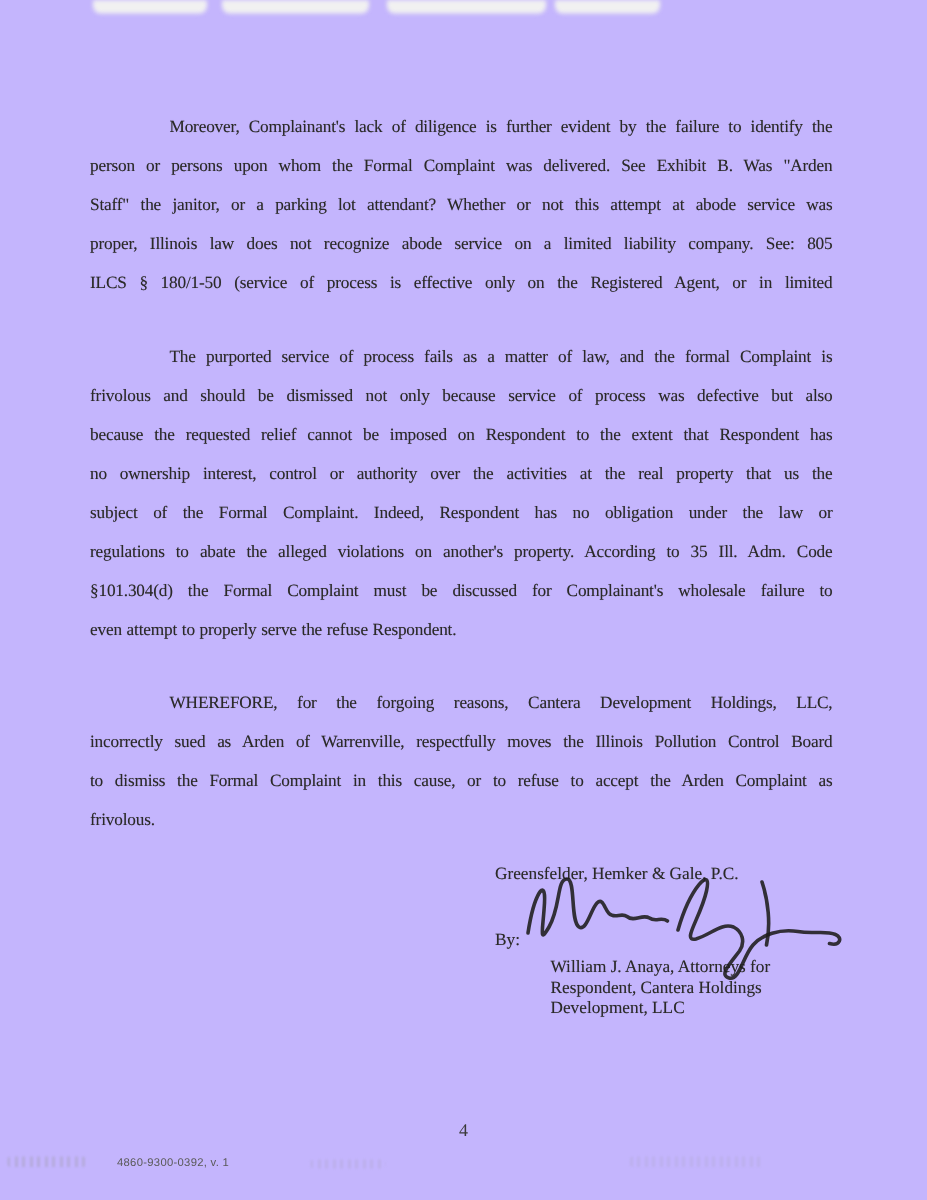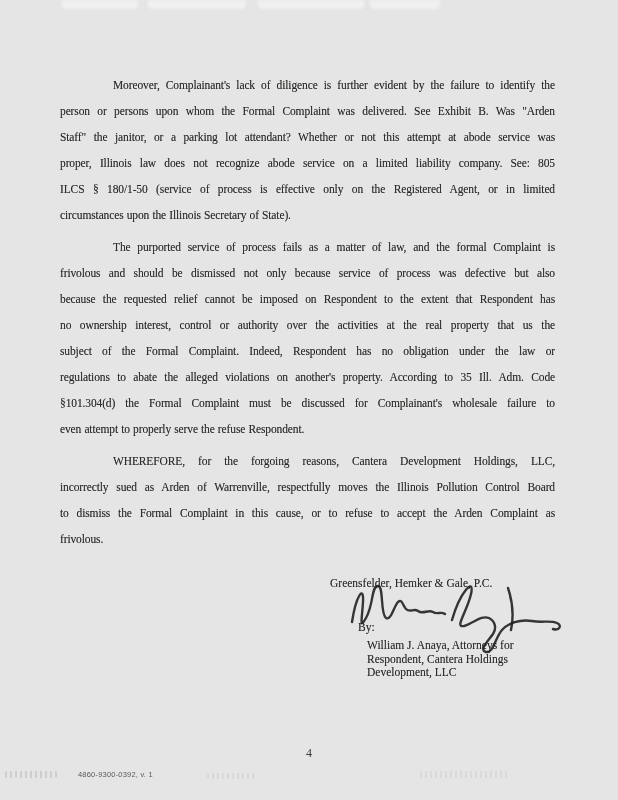--- a/index.html
+++ b/index.html
@@ -6,50 +6,50 @@
   body {
     width:618px; height:800px;
     background:#ffffff;
     font-family:"Liberation Serif", serif;
     color:#2b2a28;
     position:relative;
     overflow:hidden;
   }
   .page {
     position:absolute; inset:0;
-    background:#e5e5e5;
+    background:#c4b5fd;
   }
   
   .scan-band {
     position:absolute; top:0; height:9px;
     background:#f1f1f1; border-radius:0 0 5px 5px;
     filter:blur(1.5px);
   }
   .text-block {
     position:absolute; left:60px; top:72px; width:495px;
     font-size:11.5px; letter-spacing:-0.12px; word-spacing:0.4px;
     text-shadow:0 0 0.45px rgba(40,40,40,0.4);
   }
   .para { margin:0; }
-  .para + .para { margin-top:6px; }
+  .para + .para { margin-top:23px; }
   .line {
     line-height:26px;
     text-align:justify;
     text-align-last:justify;
     white-space:normal;
   }
   .line.first { text-indent:53px; }
   .line.last  { text-align-last:left; }
   .sig-block {
     position:absolute; left:330px; top:576px; width:250px;
     font-size:11.5px; line-height:14px;
     text-shadow:0 0 0.45px rgba(40,40,40,0.4);
   }
   .sig-firm { margin-bottom:30px; }
-  .sig-by { margin-bottom:5px;margin-left:28px; }
+  .sig-by { margin-bottom:5px; }
   .sig-name-line { padding-left:37px; line-height:13.5px; }
   .signature-svg {
     position:absolute; left:348px; top:574px;
     pointer-events:none;
   }
   .signature-svg path {
     fill:none; stroke:#1e1d1b; stroke-width:2.4;
     stroke-linecap:round; stroke-linejoin:round; opacity:0.88;
   }
   .page-number {
@@ -82,21 +82,20 @@
   <div class="scan-band" style="left:258px; width:106px;"></div>
   <div class="scan-band" style="left:370px; width:70px;"></div>
 
   <div class="text-block">
     <div class="para">
         <div class="line first">Moreover, Complainant's lack of diligence is further evident by the failure to identify the</div>
         <div class="line">person or persons upon whom the Formal Complaint was delivered.  See Exhibit B.  Was "Arden</div>
         <div class="line">Staff" the janitor, or a parking lot attendant? Whether or not this attempt at abode service was</div>
         <div class="line">proper, Illinois law does not recognize abode service on a limited liability company.  See: 805</div>
         <div class="line">ILCS § 180/1-50 (service of process is effective only on the Registered Agent, or in limited</div>
-        <div class="line last">circumstances upon the Illinois Secretary of State).</div>
       </div>
     <div class="para">
         <div class="line first">The purported service of process fails as a matter of law, and the formal Complaint is</div>
         <div class="line">frivolous and should be dismissed not only because service of process was defective but also</div>
         <div class="line">because the requested relief cannot be imposed on Respondent to the extent that Respondent has</div>
         <div class="line">no ownership interest, control or authority over the activities at the real property that us the</div>
         <div class="line">subject of the Formal Complaint. Indeed, Respondent has no obligation under the law or</div>
         <div class="line">regulations to abate the alleged violations on another's property. According to 35 Ill. Adm. Code</div>
         <div class="line">§101.304(d) the Formal Complaint must be discussed for Complainant's wholesale failure to</div>
         <div class="line last">even attempt to properly serve the refuse Respondent.</div>

